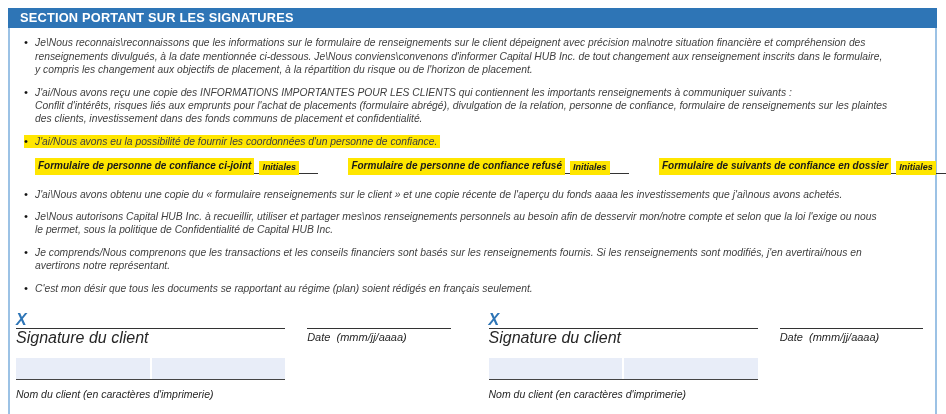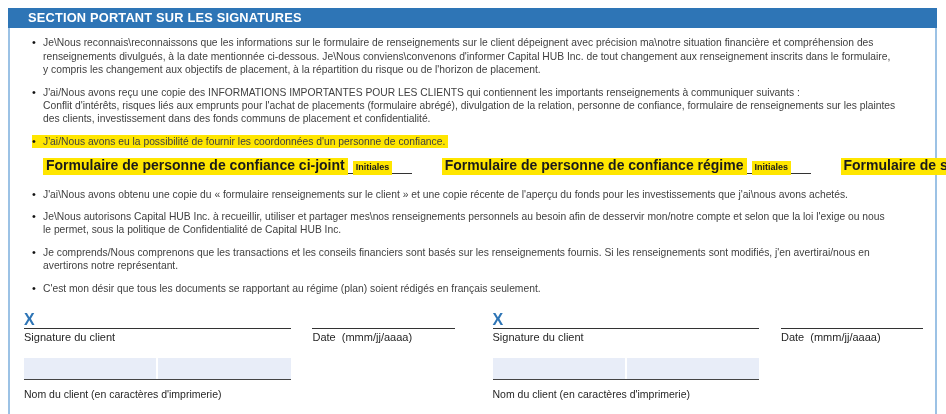--- a/index.html
+++ b/index.html
@@ -11,48 +11,49 @@
   body{
     width:946px;height:414px;overflow:hidden;
     font-family:"Liberation Sans", sans-serif;
     color:var(--body-text,#3F3F3F);
     font-size:10.3px;line-height:13.4px;
   }
   .section{margin:8px 9px 0 8px;}
   .section-header{
     background:var(--header-bg,#2E75B6);
     color:#fff;font-weight:bold;font-size:12.8px;
-    padding:3px 8px 4px 20px;letter-spacing:.2px;
+    padding:3px 8px 4px 12px;letter-spacing:.2px;
   }
   .section-body{
     border-left:2px solid var(--side-border,#9CC2E5);
     border-right:2px solid var(--side-border,#9CC2E5);
-    padding:8px 12px 14px 14px;
+    padding:8px 12px 14px 6px;
     min-height:350px;
+    font-style:italic;
   }
   ul.bullets{list-style:none;margin:0;padding:0;}
   ul.bullets li{
     position:relative;padding-left:19px;margin-bottom:9px;
     white-space:pre-line;
   }
   ul.bullets li::before{
     content:"\2022";position:absolute;left:8px;top:0;
     color:#111;font-size:11px;
   }
   li.hl::before{background:var(--highlight,#FFE600);width:11px;}
   .hl-text{background:var(--highlight,#FFE600);padding:1px 3px 1px 0;margin-top:15px;}
   
   .trust-row{
     display:flex;align-items:flex-start;gap:30px;
     margin:10px 0 13px 19px;
   }
   .trust-item{display:flex;align-items:flex-end;}
   .trust-label{
     background:var(--highlight,#FFE600);
-    font-weight:bold;font-size:14px;color:#1a1a1a;
+    font-weight:bold;font-size:10px;color:#1a1a1a;
     padding:1px 3px 2px 3px;white-space:nowrap;
   }
   .trust-line{
     position:relative;display:inline-block;width:64px;height:13px;
     border-bottom:1.5px solid var(--line,#333);margin-bottom:1px;
   }
   .trust-initials{
     position:absolute;top:0;left:5px;
     background:var(--highlight,#FFE600);
     font-weight:bold;font-size:9px;color:#1a1a1a;padding:0 3px 1px 3px;
@@ -65,21 +66,21 @@
   .sig-line{
     flex:0 0 62%;border-bottom:1.4px solid var(--line,#333);
     display:flex;align-items:flex-end;height:20px;
   }
   .x-mark{
     color:var(--accent-blue,#2E75B6);font-weight:bold;font-size:16px;
     line-height:14px;padding-bottom:1px;
   }
   .date-line{flex:0 0 33%;border-bottom:1.4px solid var(--line,#333);height:20px;}
   .sig-labels{display:flex;justify-content:space-between;margin-top:2px;}
-  .sig-label{flex:0 0 62%;font-size:11px;color:#262626;}
+  .sig-label{flex:0 0 62%;font-size:16px;color:#262626;}
   .date-label{flex:0 0 33%;font-size:11px;color:#262626;white-space:pre;}
   .name-boxes{
     margin-top:13px;width:62%;height:22px;display:flex;gap:2px;
     border-bottom:1.2px solid #444;
   }
   .name-box{flex:1;background:var(--field-bg,#E8EDF8);}
   .name-label{margin-top:8px;font-size:10.5px;color:#262626;}
 </style>
 </head>
 <body>
@@ -101,35 +102,35 @@
     </ul>
 
     <div class="trust-row">
       <div class="trust-item">
         <span class="trust-label">Formulaire de personne de confiance ci-joint</span>
         <span class="trust-line">
           <span class="trust-initials">Initiales</span>
         </span>
       </div>
       <div class="trust-item">
-        <span class="trust-label">Formulaire de personne de confiance régime</span>
+        <span class="trust-label">Formulaire de personne de confiance refusé</span>
         <span class="trust-line">
           <span class="trust-initials">Initiales</span>
         </span>
       </div>
       <div class="trust-item">
         <span class="trust-label">Formulaire de suivants de confiance en dossier</span>
         <span class="trust-line">
           <span class="trust-initials">Initiales</span>
         </span>
       </div>
     </div>
 
     <ul class="bullets">
-      <li><span>J'ai\Nous avons obtenu une copie du « formulaire renseignements sur le client » et une copie récente de l'aperçu du fonds pour les investissements que j'ai\nous avons achetés.</span></li>
+      <li><span>J'ai\Nous avons obtenu une copie du « formulaire renseignements sur le client » et une copie récente de l'aperçu du fonds aaaa les investissements que j'ai\nous avons achetés.</span></li>
       <li><span>Je\Nous autorisons Capital HUB Inc. à recueillir, utiliser et partager mes\nos renseignements personnels au besoin afin de desservir mon/notre compte et selon que la loi l'exige ou nous
 le permet, sous la politique de Confidentialité de Capital HUB Inc.</span></li>
       <li><span>Je comprends/Nous comprenons que les transactions et les conseils financiers sont basés sur les renseignements fournis. Si les renseignements sont modifiés, j'en avertirai/nous en
 avertirons notre représentant.</span></li>
       <li><span>C'est mon désir que tous les documents se rapportant au régime (plan) soient rédigés en français seulement.</span></li>
     </ul>
 
     <div class="sig-area">
 
       <div class="sig-block">

